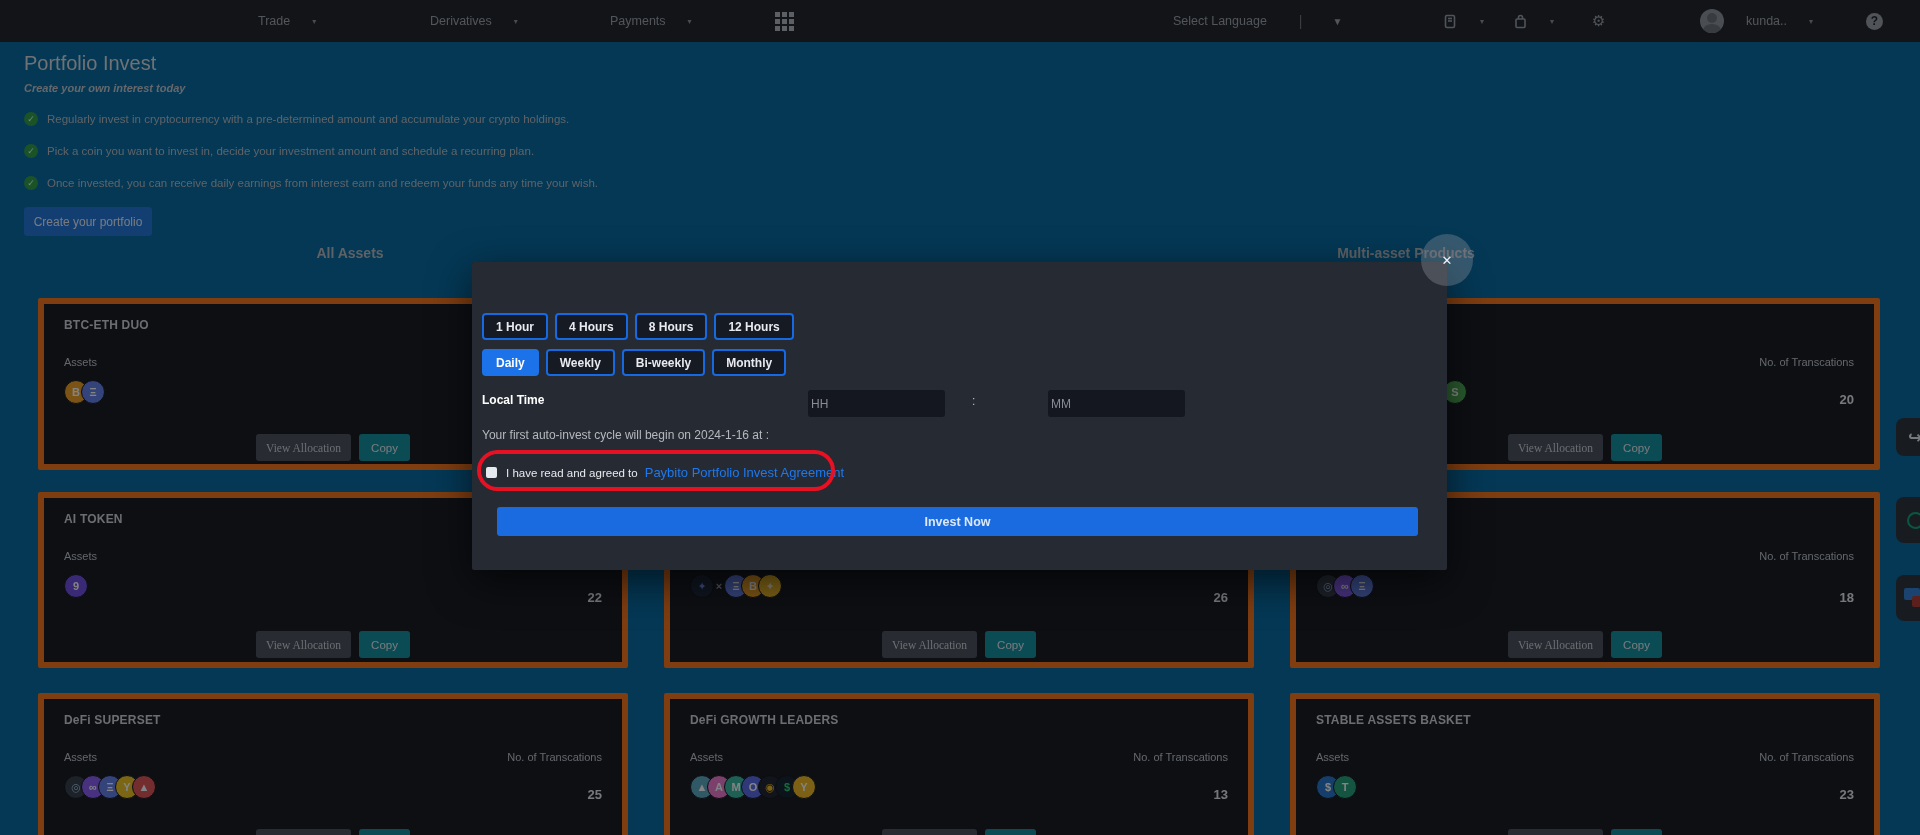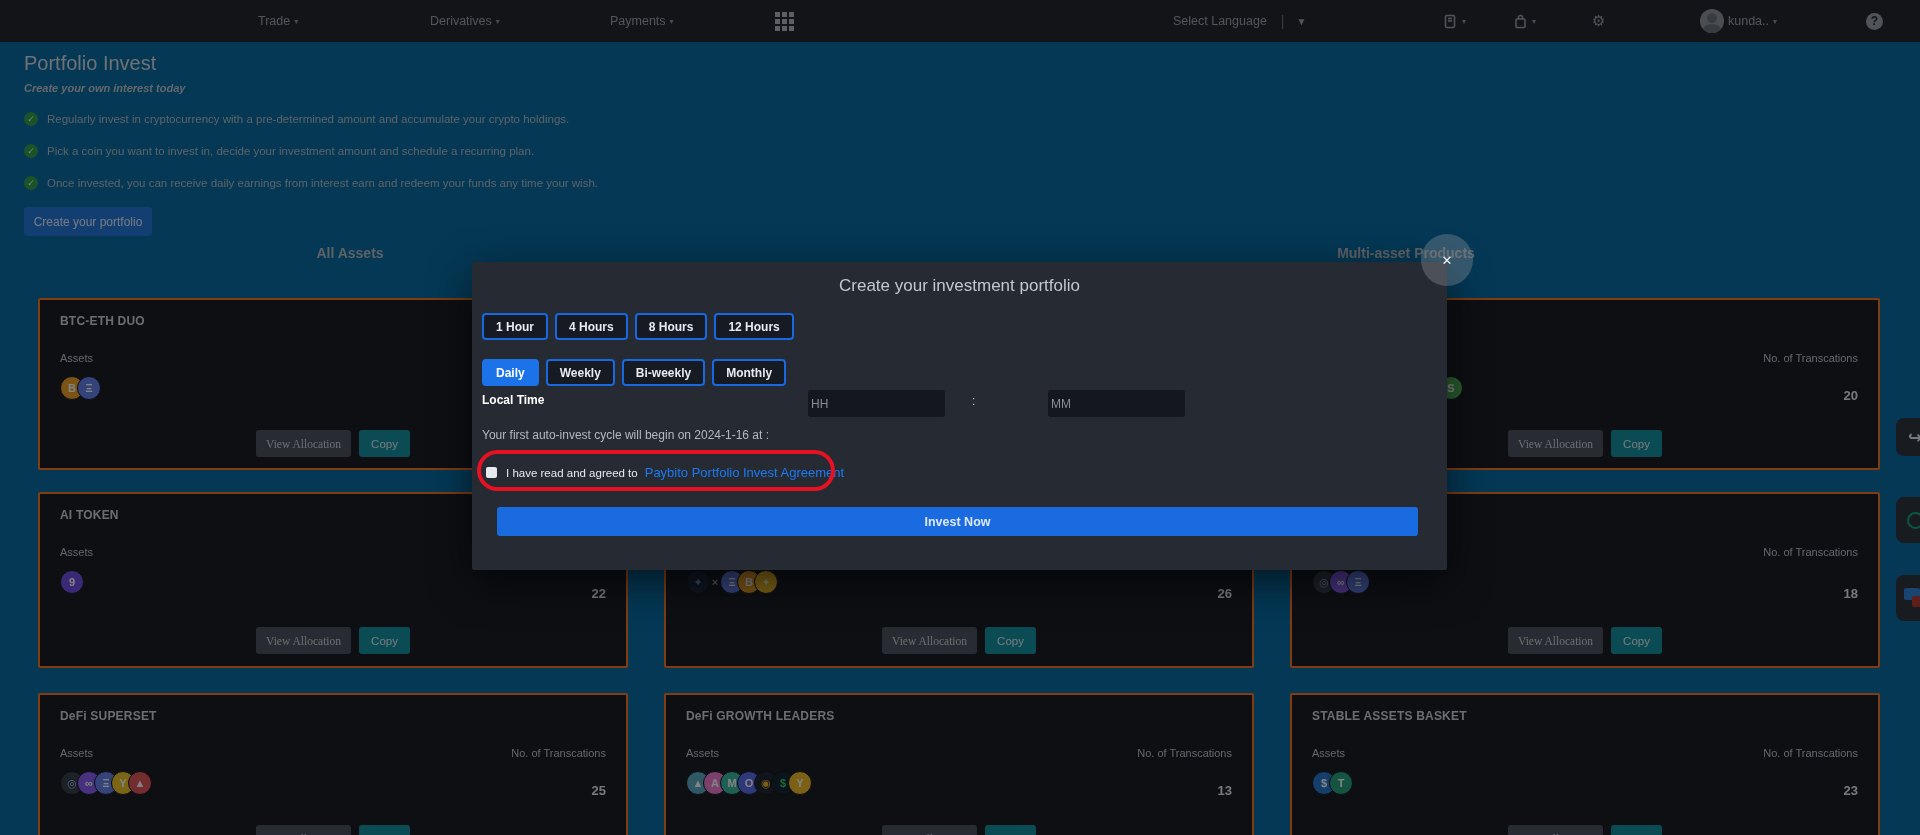--- a/index.html
+++ b/index.html
@@ -2,21 +2,21 @@
 <html><head>
 <meta charset="utf-8">
 <style>
   * { margin:0; padding:0; box-sizing:border-box; }
   html,body { background:#000; }
   body { font-family:"Liberation Sans","DejaVu Sans",sans-serif; }
   #canvas { position:relative; width:1920px; height:835px; overflow:hidden; background:#1b1e26; }
 
   
   .navbar { position:absolute; left:0; top:0; width:1920px; height:42px; background:#1e2127; z-index:1; }
-  .nav-item { position:absolute; top:0; height:42px; display:flex; align-items:center; gap:4px;
+  .nav-item { position:absolute; top:0; height:42px; display:flex; align-items:center; gap:22px;
               color:#9ea2a8; font-size:12.5px; cursor:pointer; }
   .caret { font-size:8px; color:#8a8e95; }
   .grid-icon { display:grid; grid-template-columns:repeat(3,5px); grid-gap:2px; }
   .grid-icon i { width:5px; height:5px; background:#b2b6bc; }
   .lang-sep { color:#6d7178; font-size:14px; margin:0 8px 0 10px; }
   .lang-caret { font-size:10px; color:#9ea2a8; }
   .mini-svg { stroke:#9aa0a8; fill:none; stroke-width:1.6; }
   .gear { font-size:15px; color:#9aa0a8; }
   .avatar { width:24px; height:24px; border-radius:50%; background:#8f949c; position:relative; overflow:hidden; }
   .avatar::before { content:""; position:absolute; left:7px; top:4px; width:10px; height:10px; border-radius:50%; background:#6a6f77; }
@@ -33,21 +33,21 @@
                display:flex; align-items:center; justify-content:center; font-weight:bold; }
   .cta-btn { position:absolute; left:24px; top:207px; width:128px; height:29px; background:#1e74d8; border:none;
              border-radius:3px; color:#e8eef8; font-size:12px; cursor:pointer; font-family:inherit; }
 
   
   .tab { position:absolute; top:245px; font-size:14px; font-weight:bold; color:#b6bac0; cursor:pointer; }
   .tab.t1 { left:260px; width:180px; text-align:center; }
   .tab.t2 { left:1296px; width:220px; text-align:center; }
 
   
-  .card { position:absolute; width:590px; height:176px; background:#14161d; border:2px solid #f97316; border-radius:2px; }
+  .card { position:absolute; width:590px; height:176px; background:#14161d; border:6px solid #f97316; border-radius:2px; }
   .card-title { position:absolute; left:20px; top:14px; font-size:12px; font-weight:bold; color:#d0d3d8; letter-spacing:.2px; }
   .card-label { position:absolute; top:52px; font-size:11px; color:#c0c4ca; }
   .lab-assets { left:20px; }
   .lab-trans { right:20px; }
   .coins { position:absolute; left:20px; top:76px; display:flex; }
   .coin { width:24px; height:24px; border-radius:50%; margin-right:-7px; display:flex; align-items:center; justify-content:center;
           font-size:11px; font-weight:bold; color:#fff; border:1px solid #10121a; }
   .card-count { position:absolute; right:20px; top:88px; font-size:13px; font-weight:bold; color:#e6e9ed; }
   .card-btns { position:absolute; left:0; right:0; top:130px; display:flex; justify-content:center; gap:8px; }
   .btn-viewalloc { background:#4a4f59; color:#d0d4da; border:none; border-radius:3px; height:27px; padding:0 10px;
@@ -56,21 +56,21 @@
               font-size:11.5px; cursor:pointer; font-family:inherit; }
 
   
   .dim { position:absolute; inset:0; background:rgba(6,7,10,0.5); z-index:50; }
 
   
   .modal { position:absolute; left:472px; top:262px; width:975px; height:308px; background:#262a32; border-radius:2px;
            z-index:100; box-shadow:0 12px 40px rgba(0,0,0,.6); }
   .modal-title { position:absolute; left:0; right:0; top:14px; text-align:center; font-size:17px; color:#c3c7ce; }
   .opt-row { position:absolute; left:10px; display:flex; gap:7px; }
-  .row-hours { top:51px; } .row-freq { top:97px; }
+  .row-hours { top:51px; } .row-freq { top:87px; }
   .opt-btn { height:27px; padding:0 12px; background:#161a23; border:2px solid #1669e0; border-radius:4px;
              color:#e8eaf0; font-size:12px; font-weight:bold; cursor:pointer; font-family:inherit; }
   .opt-btn.active { background:#1c72e8; border-color:#1c72e8; color:#fff; }
   .local-time { position:absolute; left:10px; top:131px; font-size:12px; font-weight:bold; color:#ffffff; }
   .time-input { position:absolute; top:128px; width:137px; height:27px; background:#14171f; border:none; border-radius:3px;
                 color:#c8ccd2; font-size:12px; padding-left:3px; font-family:inherit; }
   .time-input::placeholder { color:#878c96; }
   .in-hh { left:336px; } .in-mm { left:576px; }
   .time-colon { position:absolute; left:500px; top:132px; color:#b8bcc2; font-size:12px; }
   .cycle-text { position:absolute; left:10px; top:166px; font-size:12px; color:#b5b9bf; }
@@ -317,21 +317,20 @@
       <span class="gpt-ring"></span>
     </div>
   <div class="float-ico f-chat">
     <span class="chat-blue"></span>
     <span class="chat-red"></span>
   </div>
 
   <div class="dim"></div>
 
   <div class="modal">
-    <div class="modal-title">Create your investment portfolio</div>
 
     <div class="opt-row row-hours">
       <button class="opt-btn">1 Hour</button>
       <button class="opt-btn">4 Hours</button>
       <button class="opt-btn">8 Hours</button>
       <button class="opt-btn">12 Hours</button>
     </div>
     <div class="opt-row row-freq">
       <button class="opt-btn active">Daily</button>
       <button class="opt-btn">Weekly</button>

